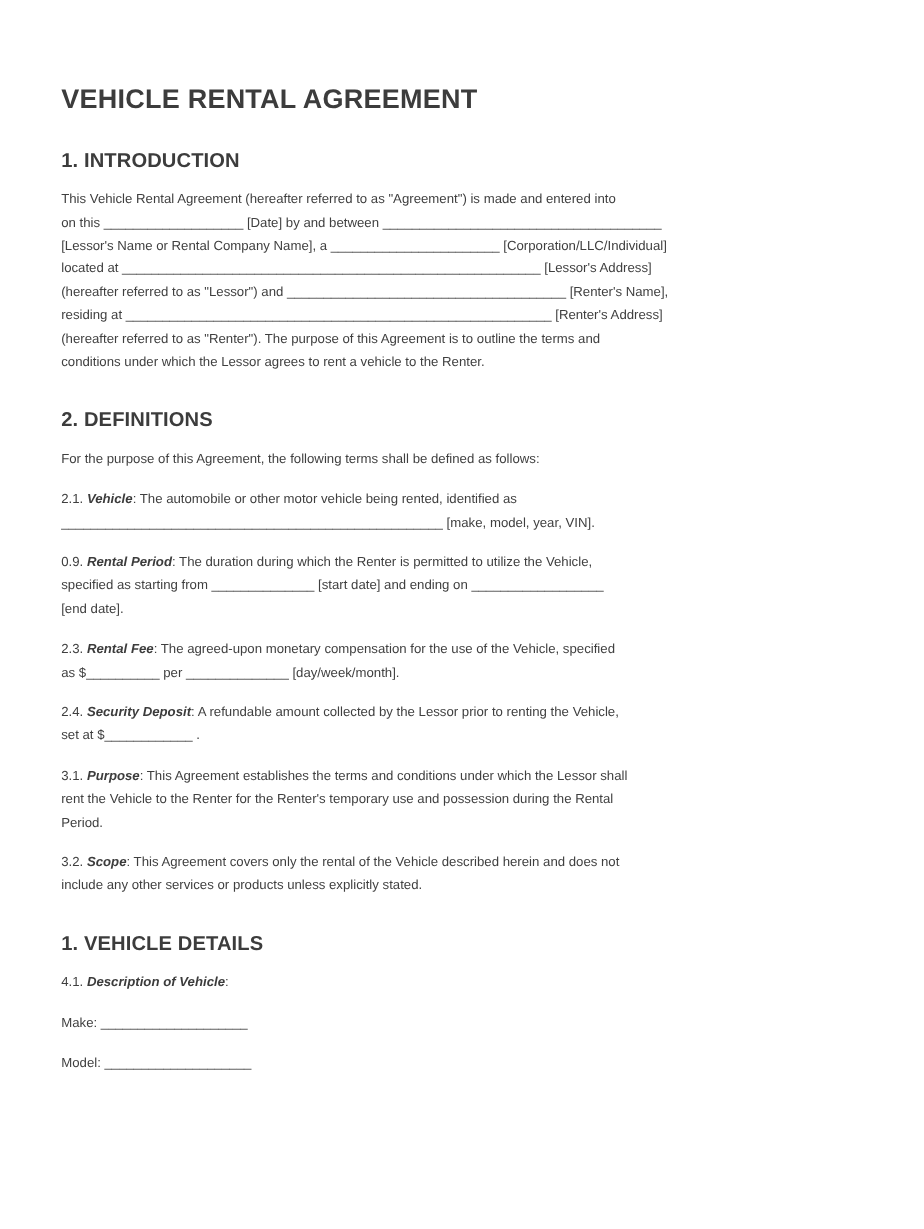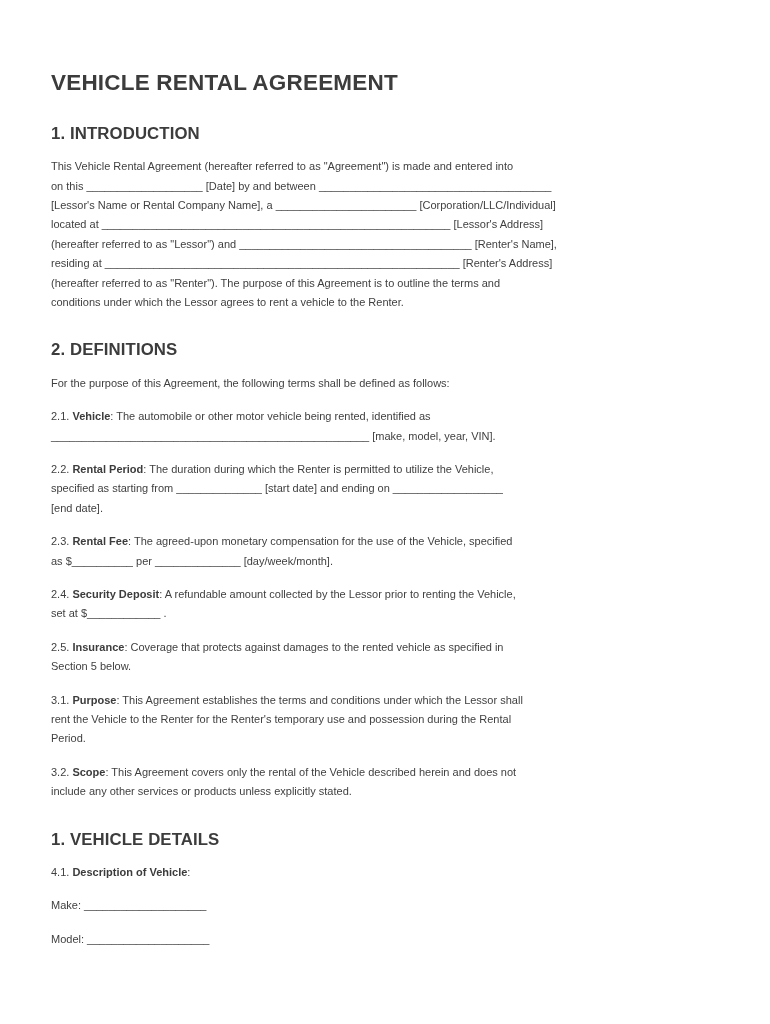--- a/index.html
+++ b/index.html
@@ -40,20 +40,21 @@
   p.doc-paragraph {
     font-size: 11px;
     line-height: 19.4px;
     margin: 14px 0;
     white-space: pre-line;
     color: #3f3f3f;
   }
   p.doc-paragraph strong {
     font-weight: 700;
     color: #3c3c3c;
+    font-style: italic;
   }
 </style>
 </head>
 <body>
 
 <div class="page">
   <h1 class="doc-title">VEHICLE RENTAL AGREEMENT</h1>
   <main>
       <section>
         <h2 class="section-heading">1. INTRODUCTION</h2>
@@ -64,29 +65,27 @@
 (hereafter referred to as "Lessor") and ______________________________________ [Renter's Name],
 residing at __________________________________________________________ [Renter's Address]
 (hereafter referred to as "Renter"). The purpose of this Agreement is to outline the terms and
 conditions under which the Lessor agrees to rent a vehicle to the Renter.</span></p>
       </section>
       <section>
         <h2 class="section-heading">2. DEFINITIONS</h2>
         <p class="doc-paragraph"><span>For the purpose of this Agreement, the following terms shall be defined as follows:</span></p>
         <p class="doc-paragraph"><span>2.1. </span><strong>Vehicle</strong><span>: The automobile or other motor vehicle being rented, identified as
 ____________________________________________________ [make, model, year, VIN].</span></p>
-        <p class="doc-paragraph"><span>2.2. </span><strong>Rental Period</strong><span>: The duration during which the Renter is permitted to utilize the Vehicle,
+        <p class="doc-paragraph"><span>0.9. </span><strong>Rental Period</strong><span>: The duration during which the Renter is permitted to utilize the Vehicle,
 specified as starting from ______________ [start date] and ending on __________________
 [end date].</span></p>
         <p class="doc-paragraph"><span>2.3. </span><strong>Rental Fee</strong><span>: The agreed-upon monetary compensation for the use of the Vehicle, specified
 as $__________ per ______________ [day/week/month].</span></p>
         <p class="doc-paragraph"><span>2.4. </span><strong>Security Deposit</strong><span>: A refundable amount collected by the Lessor prior to renting the Vehicle,
 set at $____________ .</span></p>
-        <p class="doc-paragraph"><span>2.5. </span><strong>Insurance</strong><span>: Coverage that protects against damages to the rented vehicle as specified in
-Section 5 below.</span></p>
       </section>
       <section>
         <p class="doc-paragraph"><span>3.1. </span><strong>Purpose</strong><span>: This Agreement establishes the terms and conditions under which the Lessor shall
 rent the Vehicle to the Renter for the Renter's temporary use and possession during the Rental
 Period.</span></p>
         <p class="doc-paragraph"><span>3.2. </span><strong>Scope</strong><span>: This Agreement covers only the rental of the Vehicle described herein and does not
 include any other services or products unless explicitly stated.</span></p>
       </section>
       <section>
         <h2 class="section-heading">1. VEHICLE DETAILS</h2>

